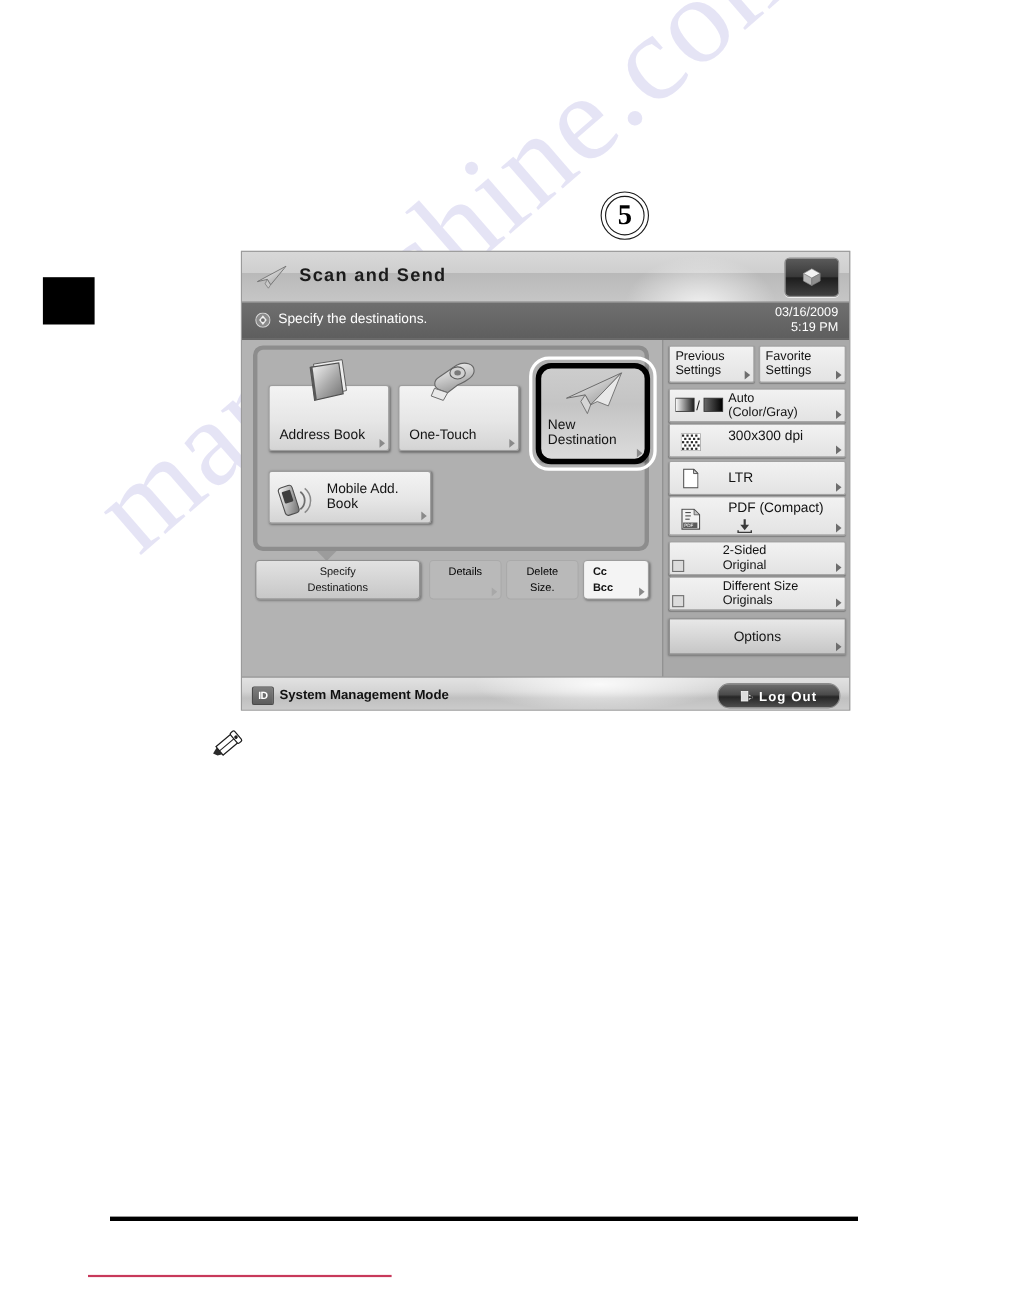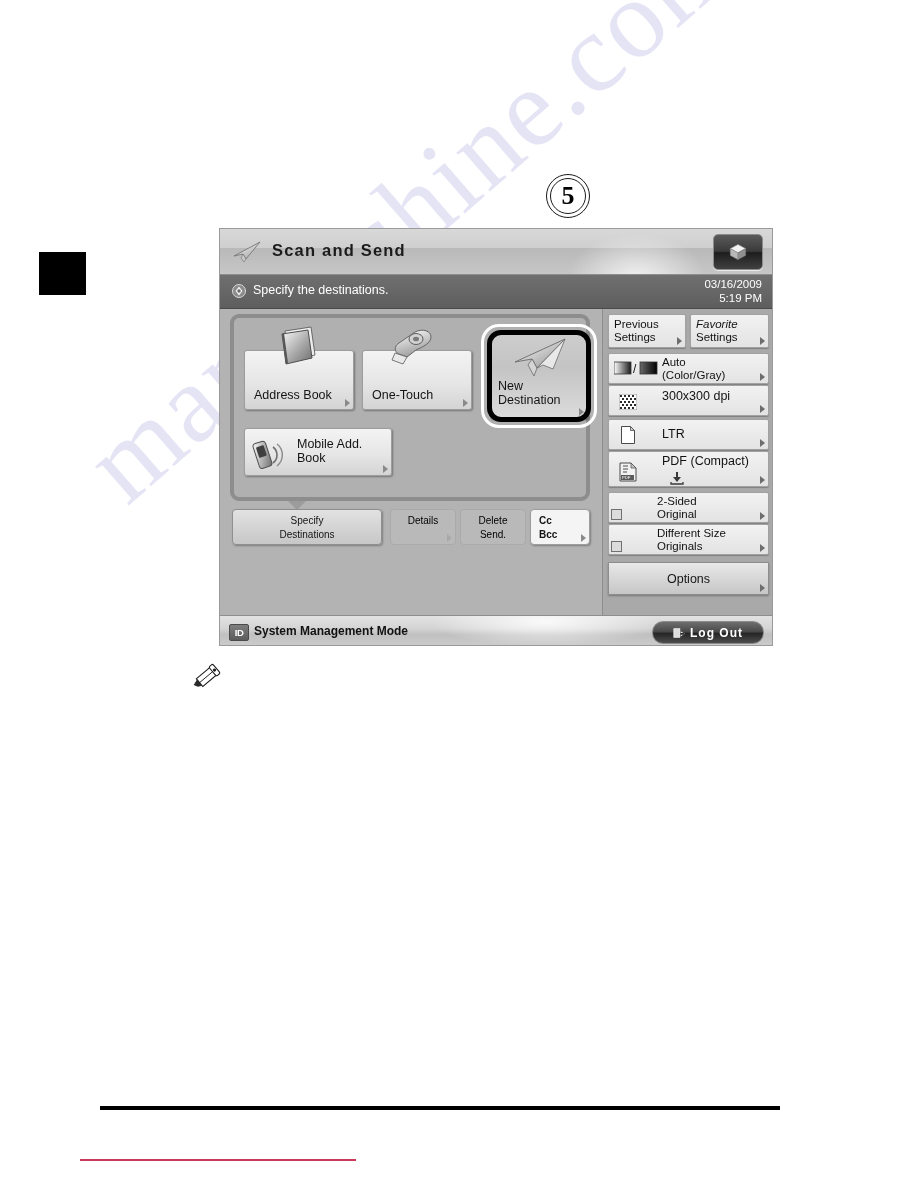--- a/index.html
+++ b/index.html
@@ -531,41 +531,41 @@
           <div class="t" style="top:18px;">Destinations</div>
         </div>
 
         <div class="act-btn act-disabled" style="left:158px; top:0px; width:66px; height:36px;">
           <div class="t" style="top:4px;">Details</div>
           <div class="arrow-br" style="border-left-color:#a8a8a8;"></div>
         </div>
 
         <div class="act-btn act-disabled" style="left:228px; top:0px; width:66px; height:36px;">
           <div class="t" style="top:4px;">Delete</div>
-          <div class="t" style="top:18px;">Send.</div>
+          <div class="t" style="top:18px;">Size.</div>
         </div>
 
         <div class="act-btn act-white" style="left:298px; top:0px; width:60px; height:36px; text-align:left;">
           <div class="t" style="top:4px; left:8px; text-align:left; font-weight:bold;">Cc</div>
           <div class="t" style="top:18px; left:8px; text-align:left; font-weight:bold;">Bcc</div>
           <div class="arrow-br"></div>
         </div>
       </div>
     </div>
 
     <div class="right-pane">
 
       <div class="ss" style="left:5px; top:5px; width:78px; height:34px;">
         <div class="sl" style="left:5px; top:3px;">Previous</div>
         <div class="sl" style="left:5px; top:16px;">Settings</div>
         <div class="ss-arrow"></div>
       </div>
 
       <div class="ss" style="left:87px; top:5px; width:79px; height:34px;">
-        <div class="sl" style="left:5px; top:3px;font-style:italic;">Favorite</div>
+        <div class="sl" style="left:5px; top:3px;">Favorite</div>
         <div class="sl" style="left:5px; top:16px;">Settings</div>
         <div class="ss-arrow"></div>
       </div>
 
       <div class="ss" style="left:5px; top:44px; width:161px; height:31px;">
         <div style="position:absolute; left:5px; top:7px;">
           <svg viewBox="0 0 44 14" width="44" height="14">
             <defs>
               <linearGradient id="cg1" x1="0" y1="0" x2="1" y2="0">
                   <stop offset="0%" stop-color="#ffffff"></stop>

